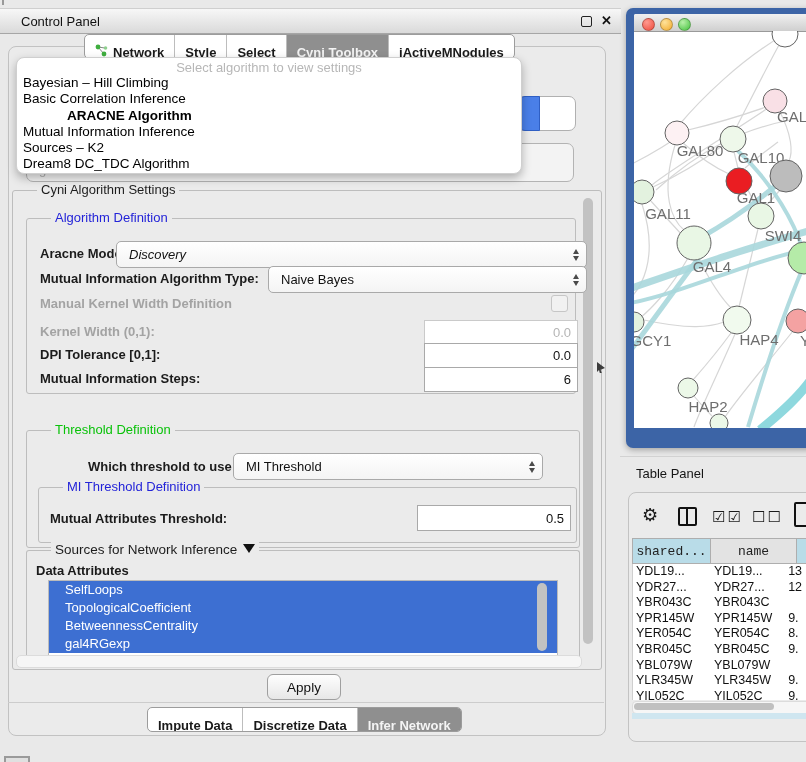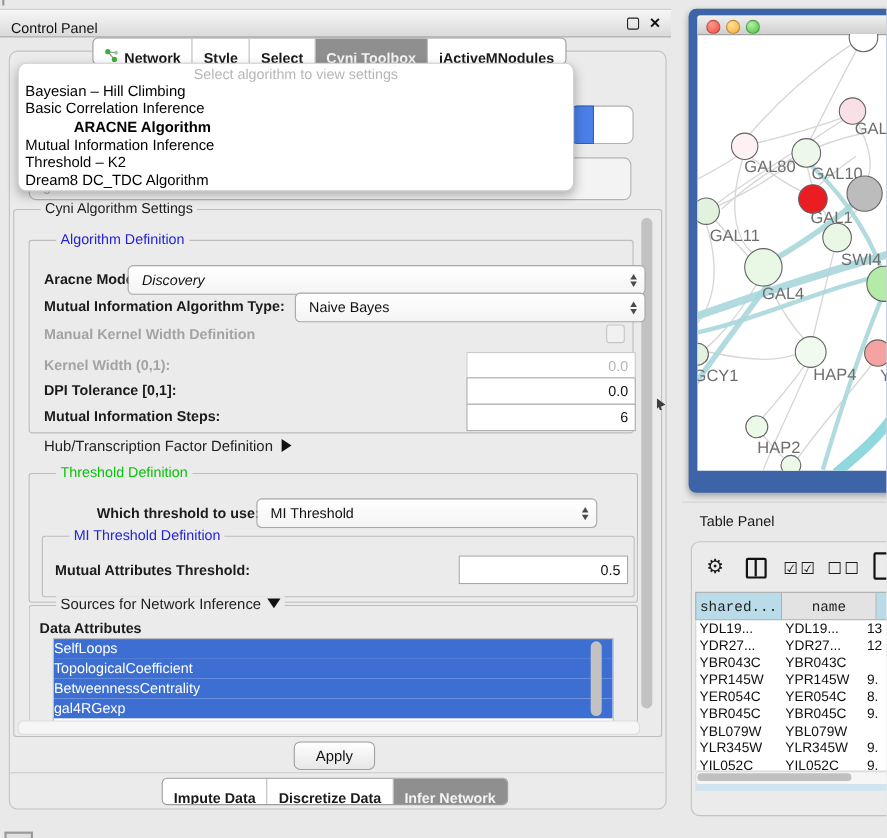--- a/index.html
+++ b/index.html
@@ -1,21 +1,21 @@
 <!DOCTYPE html>
 <html><head>
 <meta charset="utf-8">
 <style>
   html,body{margin:0;padding:0;background:#e9e9e9;}
   #screen{position:relative;width:806px;height:762px;background:#e9e9e9;overflow:hidden;
           font-family:"Liberation Sans",sans-serif;-webkit-font-smoothing:antialiased;}
   
   .titlebar{position:absolute;left:0;top:8px;width:610px;height:24px;
     background:linear-gradient(#f7f7f7,#dadada);border-top:1px solid #cfcfcf;border-bottom:1px solid #a6a6a6;
-    display:flex;align-items:flex-end;}
+    display:flex;align-items:center;padding-left:11px;}
   .titlebar .t{font-size:13px;color:#111;margin-left:10px;}
   .float-ic{position:absolute;right:29px;top:7px;width:9px;height:9px;border:1.6px solid #222;border-radius:2px;}
   .close-ic{position:absolute;right:9px;top:4px;font-size:13px;font-weight:bold;color:#111;}
   .segbar{position:absolute;height:23px;display:flex;background:#fff;border:1px solid #9c9c9c;border-radius:5px;overflow:hidden;}
   .seg{display:flex;align-items:center;justify-content:center;font-size:13px;font-weight:600;color:#1a1a1a;
        border-right:1px solid #bdbdbd;padding:17px 10px;white-space:nowrap;gap:5px;}
   .seg:last-child{border-right:none;}
   .seg.sel{background:#8f8f8f;color:#f4f4f4;}
   .panelbody{position:absolute;left:8px;top:46px;width:596px;height:688px;background:#ebebeb;
      border:1px solid #c2c2c2;border-radius:8px;}
@@ -43,21 +43,21 @@
   .spin{position:absolute;right:7px;top:50%;transform:translateY(-50%);display:flex;flex-direction:column;gap:2px;}
   .tri-u{width:0;height:0;border-left:3.5px solid transparent;border-right:3.5px solid transparent;border-bottom:5px solid #4a4a4a;}
   .tri-d{width:0;height:0;border-left:3.5px solid transparent;border-right:3.5px solid transparent;border-top:5px solid #4a4a4a;}
   .field{position:absolute;background:#fff;border:1px solid #a9a9a9;font-size:13px;color:#111;
      display:flex;align-items:center;justify-content:flex-end;padding-right:6px;}
   .field.dis{border-color:#cacaca;color:#b5b5b5;}
   .chk{position:absolute;width:15px;height:15px;border:1px solid #c6c6c6;border-radius:3px;background:#f1f1f1;}
   .tri-right{display:inline-block;width:0;height:0;border-top:6px solid transparent;border-bottom:6px solid transparent;border-left:9px solid #111;margin-left:8px;vertical-align:-1px;}
   .tri-down-big{display:inline-block;width:0;height:0;border-left:6px solid transparent;border-right:6px solid transparent;border-top:9px solid #111;margin-left:6px;vertical-align:1px;}
   .attrlist{position:absolute;left:48px;top:580px;width:508px;height:76px;background:#fff;border:1px solid #bbb;overflow:hidden;}
-  .attr{height:18px;line-height:18px;background:#3d6fd2;color:#fff;font-size:13px;padding-left:0;}
+  .attr{height:18px;line-height:18px;background:#3d6fd2;color:#fff;font-size:13px;padding-left:16px;}
   .vthumb{position:absolute;background:#c2c2c2;border-radius:5px;}
   .hbar{position:absolute;background:#f6f6f6;border:1px solid #dcdcdc;border-radius:5px;}
   .applybtn{position:absolute;left:267px;top:674px;width:72px;height:24px;border:1px solid #9f9f9f;border-radius:6px;
      background:linear-gradient(#fefefe,#e7e7e7);font-size:13.5px;color:#111;display:flex;align-items:center;justify-content:center;}
   .hline{position:absolute;background:#cccccc;height:1px;}
   
   .netframe{position:absolute;left:626px;top:8px;width:200px;height:440px;background:#3c64a6;border-radius:7px;
      box-shadow:0 2px 6px rgba(0,0,0,.3);}
   .netwin{position:absolute;left:634px;top:14px;width:180px;height:414px;background:#fff;border-radius:2px 2px 0 0;overflow:hidden;}
   .nettitle{position:absolute;left:0;top:0;width:100%;height:17px;background:linear-gradient(#f0f0f0,#cfcfcf);border-bottom:1px solid #9a9a9a;}
@@ -155,23 +155,20 @@
   </div>
   <span class="lbl" style="left:40px;top:347px;">DPI Tolerance [0,1]:</span>
   <div class="field" style="left:424px;top:343px;width:146px;height:23px;">
     <span>0.0</span>
   </div>
   <span class="lbl" style="left:40px;top:371px;">Mutual Information Steps:</span>
   <div class="field" style="left:424px;top:367px;width:146px;height:23px;">
     <span>6</span>
   </div>
 
-  <span class="lbl plain" style="left:40px;top:398px;">
-    <span>Hub/Transcription Factor Definition</span><i class="tri-right"></i>
-  </span>
 
   <div class="group" style="left:26px;top:430px;width:552px;height:116px;">
     <span class="gtitle green">Threshold Definition</span>
   </div>
   <span class="lbl" style="left:88px;top:459px;">Which threshold to use:</span>
   <div class="combo" style="left:233px;top:453px;width:296px;height:25px;">
     <span>MI Threshold</span>
     <span class="spin">
         <i class="tri-u"></i>
         <i class="tri-d"></i>
@@ -225,21 +222,21 @@
       <span class="cap"></span>
     </div>
 
   <div class="popup">
     <div class="prompt">Select algorithm to view settings</div>
     <div id="algo-items">
         <div class="item">Bayesian – Hill Climbing</div>
         <div class="item">Basic Correlation Inference</div>
         <div class="item bold">ARACNE Algorithm</div>
         <div class="item">Mutual Information Inference</div>
-        <div class="item">Threshold – K2</div>
+        <div class="item">Sources – K2</div>
         <div class="item">Dream8 DC_TDC Algorithm</div>
       </div>
   </div>
 
   <div class="cursor"></div>
   <div class="miniSquare"></div>
 
   <div class="netframe"></div>
   <div class="netwin">
     <div class="nettitle">

